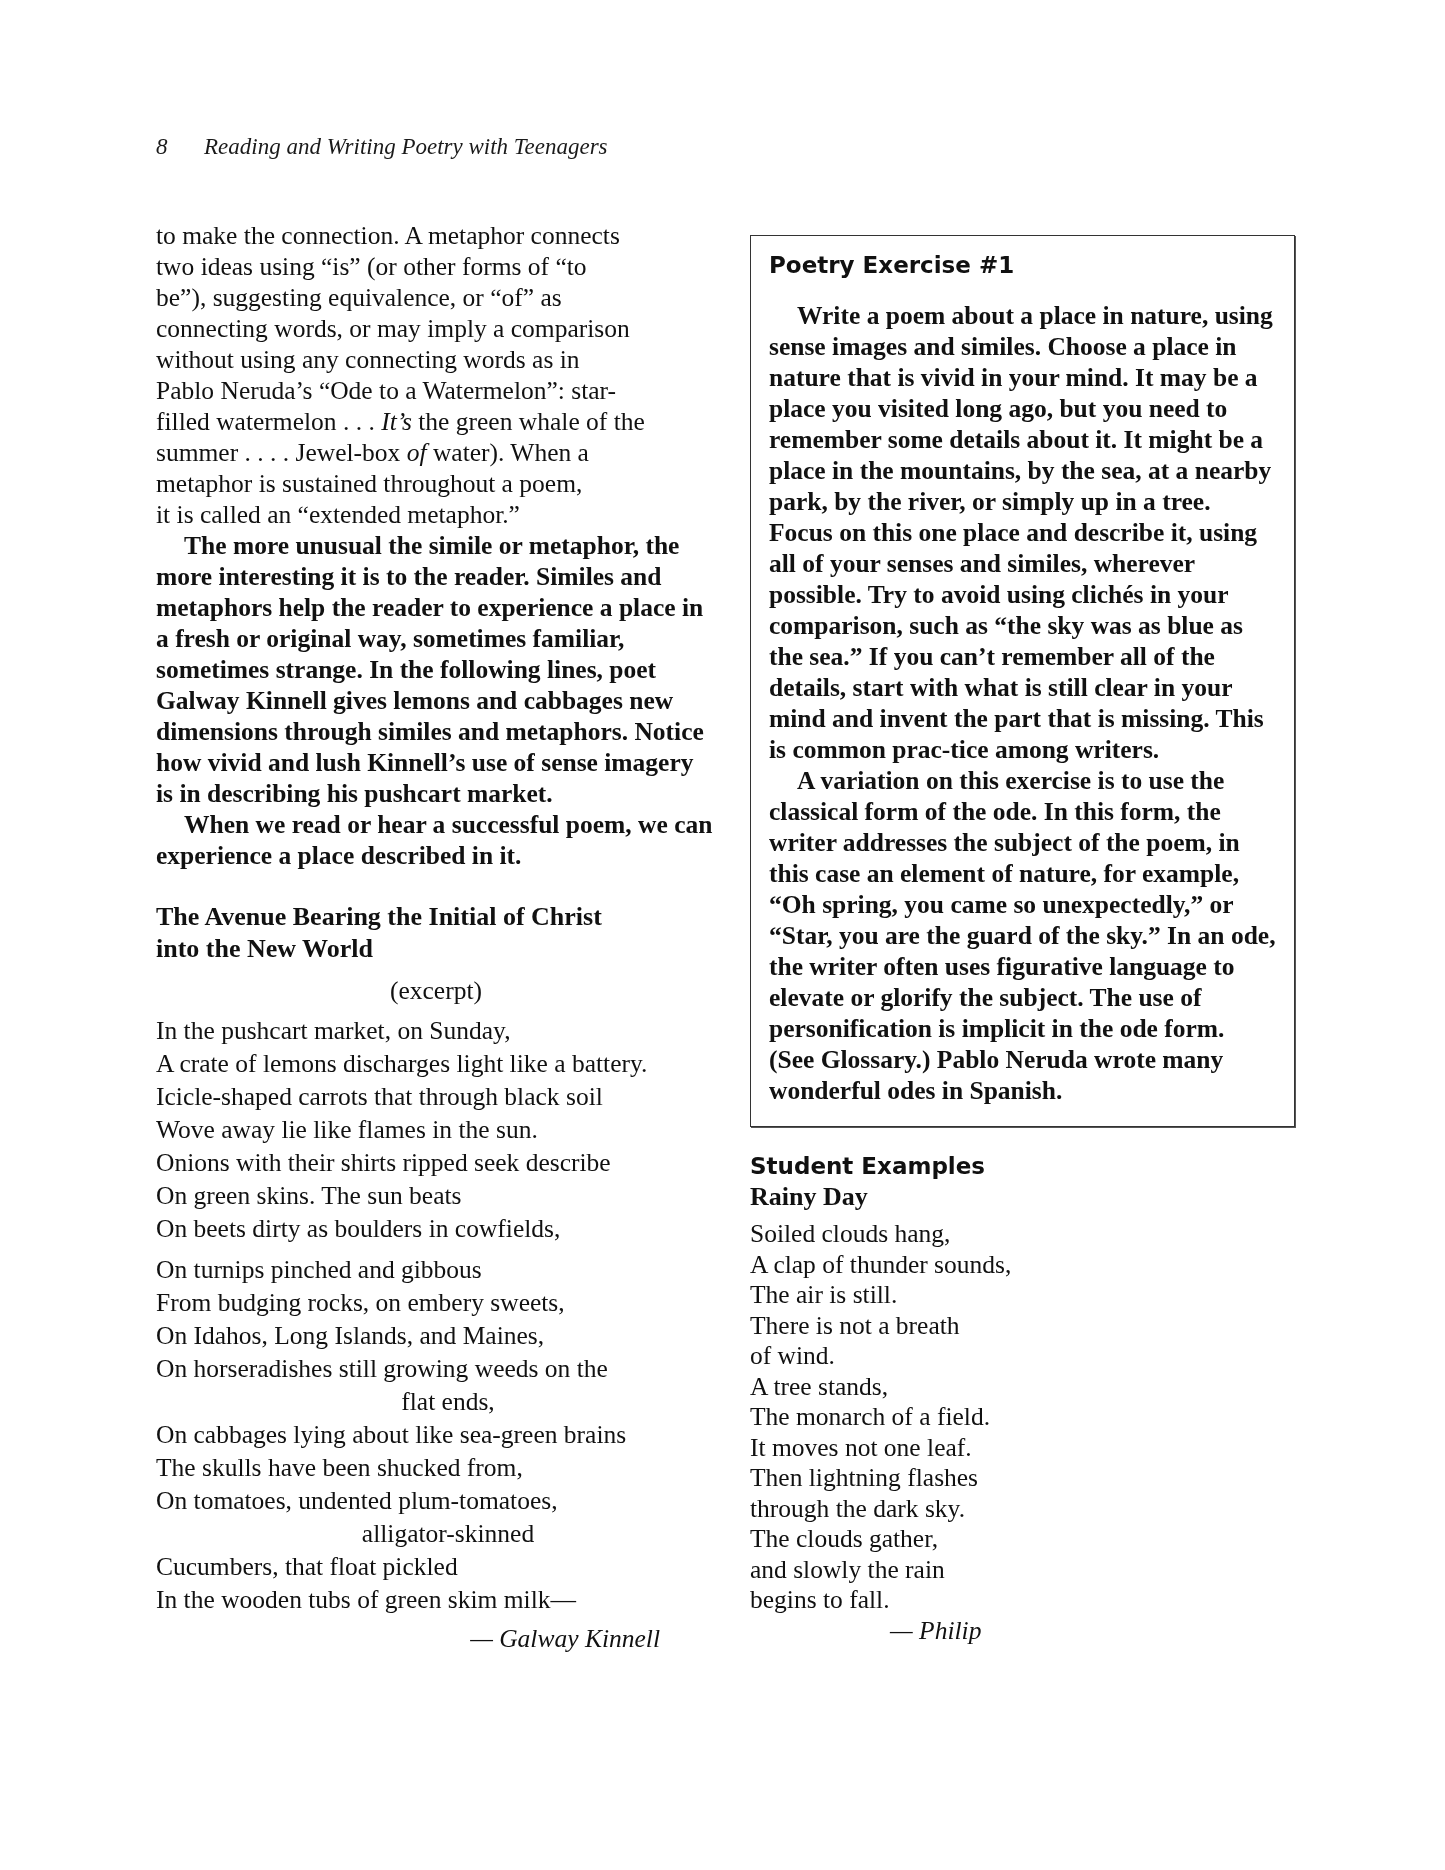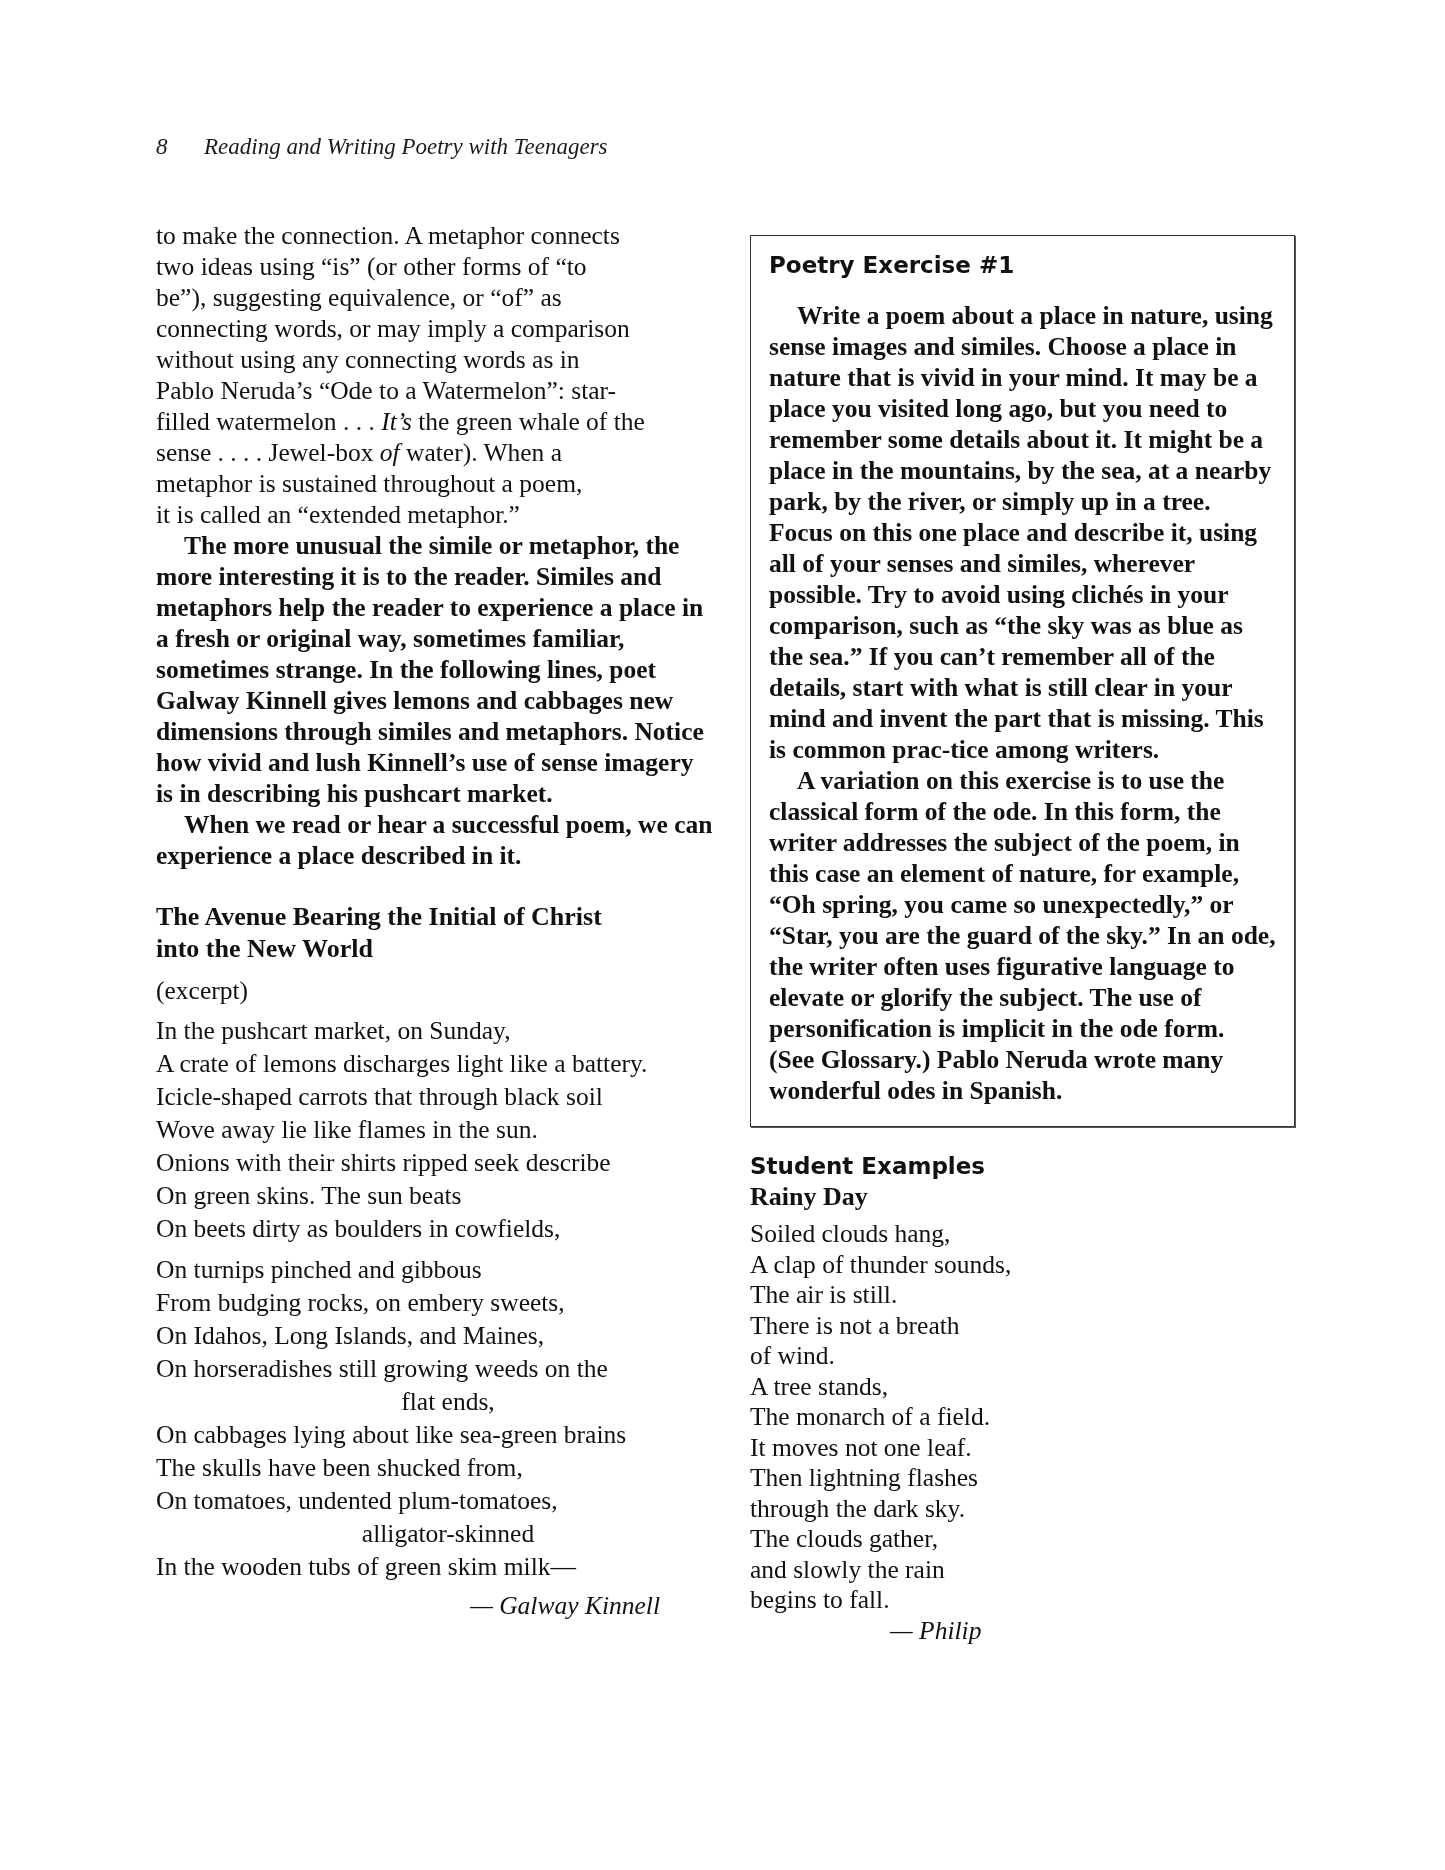--- a/index.html
+++ b/index.html
@@ -23,21 +23,21 @@
     font-size: 25.5px; line-height: 31px;
   }
   p { margin: 0; }
   .indent { text-indent: 28px; font-weight: bold; }
   .nowrap-line { white-space: nowrap; display: block; }
   em, .it { font-style: italic; }
   .poem-title {
     font-weight: bold; font-size: 26px; line-height: 32px;
     margin-top: 30px; margin-bottom: 10px;
   }
-  .excerpt-note { margin-bottom: 8px; }
+  .excerpt-note { margin-bottom: 8px; text-align: center; }
   .poem-line { display: block; white-space: nowrap; line-height: 33px; }
   .poem-line.cont { padding-left: 24px; text-align: center; }
   .stanza-gap { height: 8px; }
   .attribution {
     font-style: italic; text-align: right; padding-right: 56px;
     margin-top: 6px; line-height: 33px;
   }
   .exercise-box {
     border: 1.5px solid #333333; box-shadow: 1px 1px 0 #555;
     padding: 14px 18px 20px 18px;
@@ -69,21 +69,21 @@
 
 <div class="col-left">
   <p>
     <span class="nowrap-line">to make the connection. A metaphor connects</span>
     <span class="nowrap-line">two ideas using “is” (or other forms of “to</span>
     <span class="nowrap-line">be”), suggesting equivalence, or “of” as</span>
     <span class="nowrap-line">connecting words, or may imply a comparison</span>
     <span class="nowrap-line">without using any connecting words as in</span>
     <span class="nowrap-line">Pablo Neruda’s “Ode to a Watermelon”: star-</span>
     <span class="nowrap-line"><span>filled watermelon . . . </span><em>It’s</em><span> the green whale of the</span></span>
-    <span class="nowrap-line"><span>sense . . . . Jewel-box </span><em>of</em><span> water). When a</span></span>
+    <span class="nowrap-line"><span>summer . . . . Jewel-box </span><em>of</em><span> water). When a</span></span>
     <span class="nowrap-line">metaphor is sustained throughout a poem,</span>
     <span class="nowrap-line">it is called an “extended metaphor.”</span>
   </p>
   <p class="indent">The more unusual the simile or metaphor, the more interesting it is to the reader. Similes and metaphors help the reader to experience a place in a fresh or original way, sometimes familiar, sometimes strange. In the following lines, poet Galway Kinnell gives lemons and cabbages new dimensions through similes and metaphors. Notice how vivid and lush Kinnell’s use of sense imagery is in describing his pushcart market.</p>
   <p class="indent">When we read or hear a successful poem, we can experience a place described in it.</p>
 
   <div class="poem-title">
     <span class="nowrap-line">The Avenue Bearing the Initial of Christ</span>
     <span class="nowrap-line">into the New World</span>
   </div>
@@ -102,20 +102,21 @@
   <div id="stanza-2">
       <span class="poem-line">On turnips pinched and gibbous</span>
       <span class="poem-line">From budging rocks, on embery sweets,</span>
       <span class="poem-line">On Idahos, Long Islands, and Maines,</span>
       <span class="poem-line">On horseradishes still growing weeds on the</span>
       <span class="poem-line cont">flat ends,</span>
       <span class="poem-line">On cabbages lying about like sea-green brains</span>
       <span class="poem-line">The skulls have been shucked from,</span>
       <span class="poem-line">On tomatoes, undented plum-tomatoes,</span>
       <span class="poem-line cont">alligator-skinned</span>
+      <span class="poem-line">Cucumbers, that float pickled</span>
       <span class="poem-line">In the wooden tubs of green skim milk—</span>
     </div>
   <div class="attribution">— Galway Kinnell</div>
 </div>
 
 <div class="col-right">
   <div class="exercise-box">
     <div class="exercise-title">Poetry Exercise #1</div>
     <p class="indent">Write a poem about a place in nature, using sense images and similes. Choose a place in nature that is vivid in your mind. It may be a place you visited long ago, but you need to remember some details about it. It might be a place in the mountains, by the sea, at a nearby park, by the river, or simply up in a tree. Focus on this one place and describe it, using all of your senses and similes, wherever possible. Try to avoid using clichés in your comparison, such as “the sky was as blue as the sea.” If you can’t remember all of the details, start with what is still clear in your mind and invent the part that is missing. This is common prac-tice among writers.</p>
     <p class="indent">A variation on this exercise is to use the classical form of the ode. In this form, the writer addresses the subject of the poem, in this case an element of nature, for example, “Oh spring, you came so unexpectedly,” or “Star, you are the guard of the sky.” In an ode, the writer often uses figurative language to elevate or glorify the subject. The use of personification is implicit in the ode form. (See Glossary.) Pablo Neruda wrote many wonderful odes in Spanish.</p>

